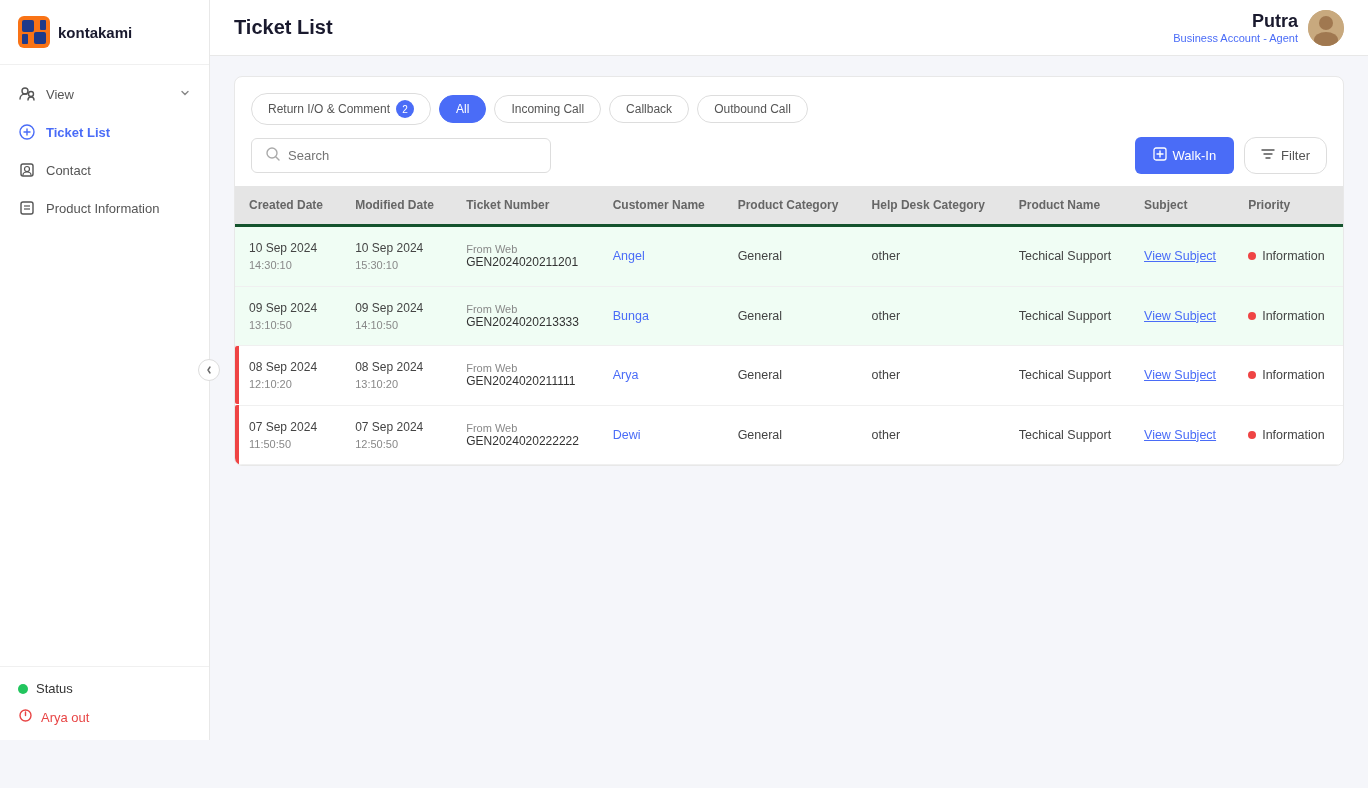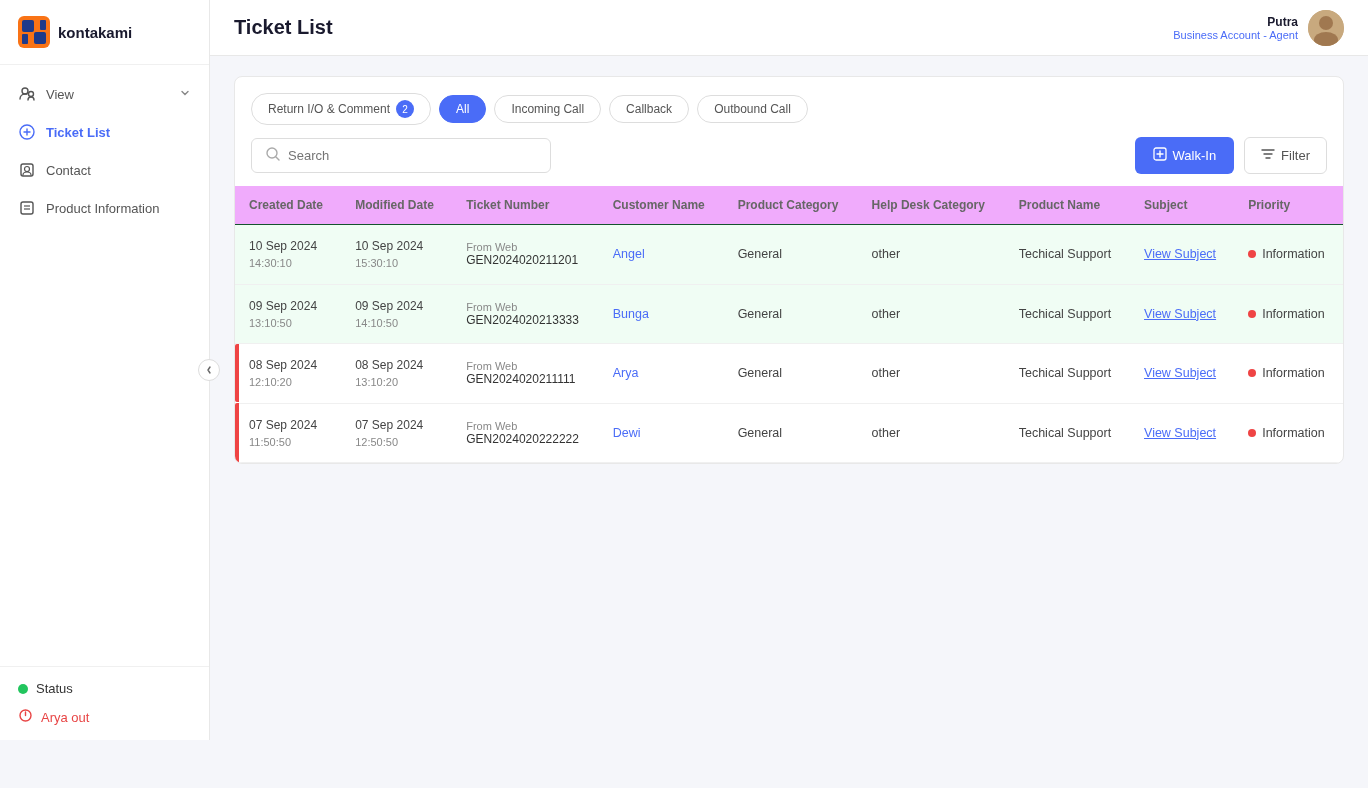--- a/index.html
+++ b/index.html
@@ -114,21 +114,21 @@
       font-size: 20px;
       font-weight: 600;
       color: #1a1a2e;
     }
     .user-info {
       display: flex;
       align-items: center;
       gap: 10px;
     }
     .user-text { text-align: right; }
-    .user-name { font-size: 12px; font-weight: 600; color: #1a1a2e; }
+    .user-name { font-size: 18px; font-weight: 600; color: #1a1a2e; }
     .user-role { font-size: 11px; color: #888; }
     .user-role span { color: #4a6cf7; }
     .avatar {
       width: 36px;
       height: 36px;
       border-radius: 50%;
       background: #c8a97e;
       overflow: hidden;
       display: flex;
       align-items: center;
@@ -222,21 +222,21 @@
       font-size: 13px;
       cursor: pointer;
       display: flex;
       align-items: center;
       gap: 6px;
     }
     .filter-btn {
       background: #fff;
       color: #555;
       border: 1px solid #ddd;
-      border-radius: 6px;
+      border-radius: 12px;
       padding: 9px 16px;
       font-size: 13px;
       cursor: pointer;
       display: flex;
       align-items: center;
       gap: 6px;
       justify-content: flex-end;
     }
 
     
@@ -245,22 +245,22 @@
       border-radius: 8px;
       overflow: hidden;
       border: 1px solid #e8e8e8;
       width: 100%;
     }
     table {
       width: 100%;
       border-collapse: collapse;
     }
     thead tr {
-      background: #f0abfc;
-      border-bottom: 1px solid #14532d;
+      background: #e5e5e5;
+      border-bottom: 3px solid #14532d;
     }
     th {
       padding: 12px 14px;
       text-align: left;
       font-size: 12px;
       font-weight: 600;
       color: #666;
       white-space: nowrap;
     }
     tbody tr {

